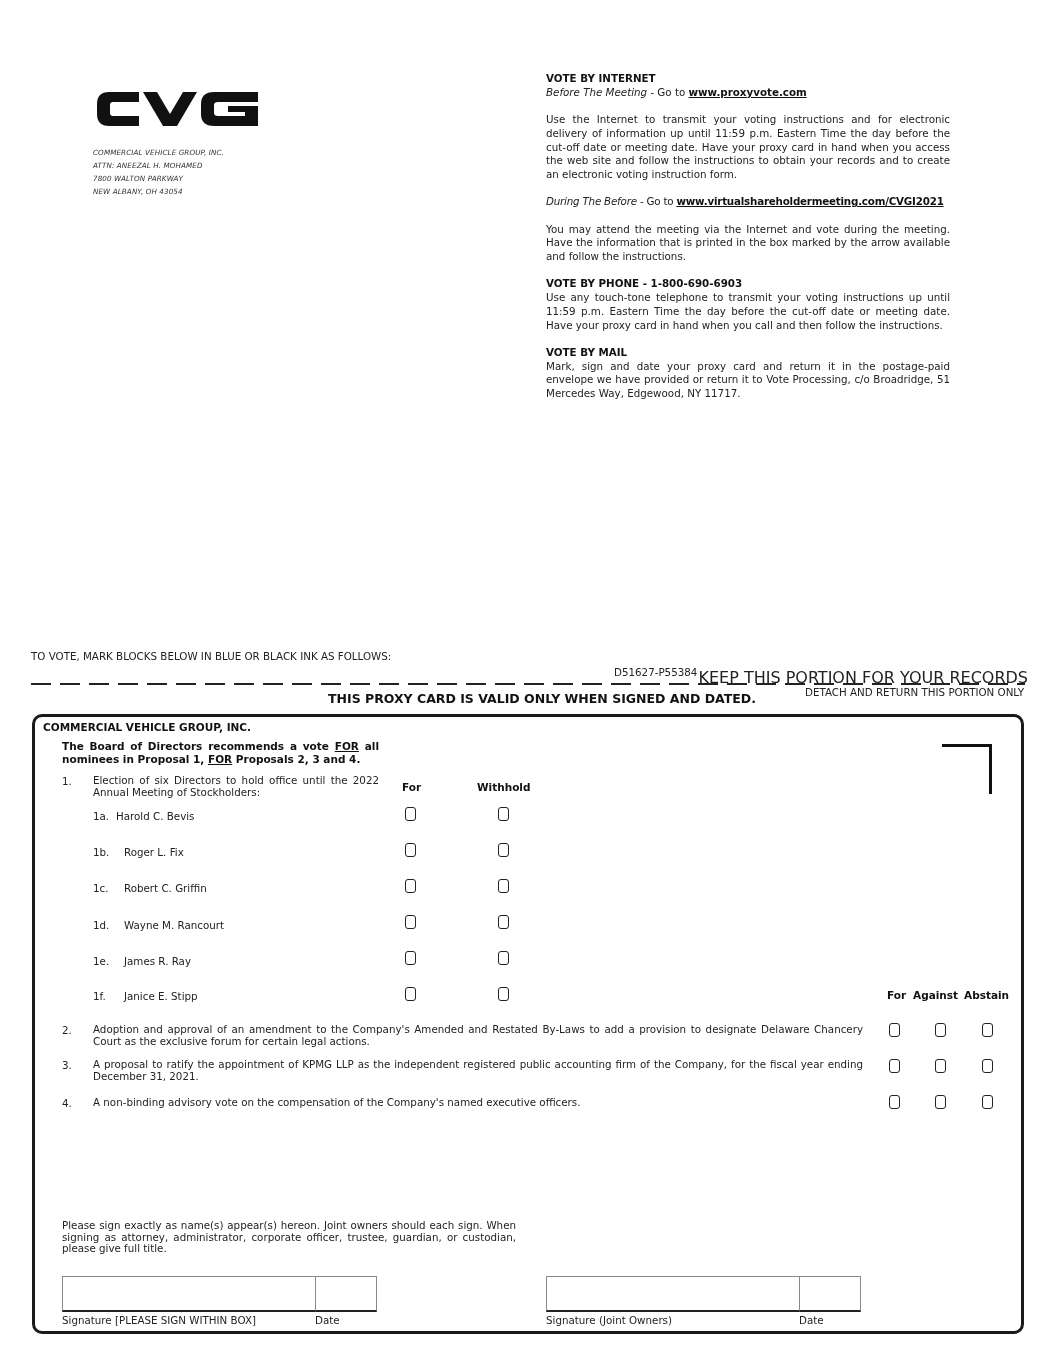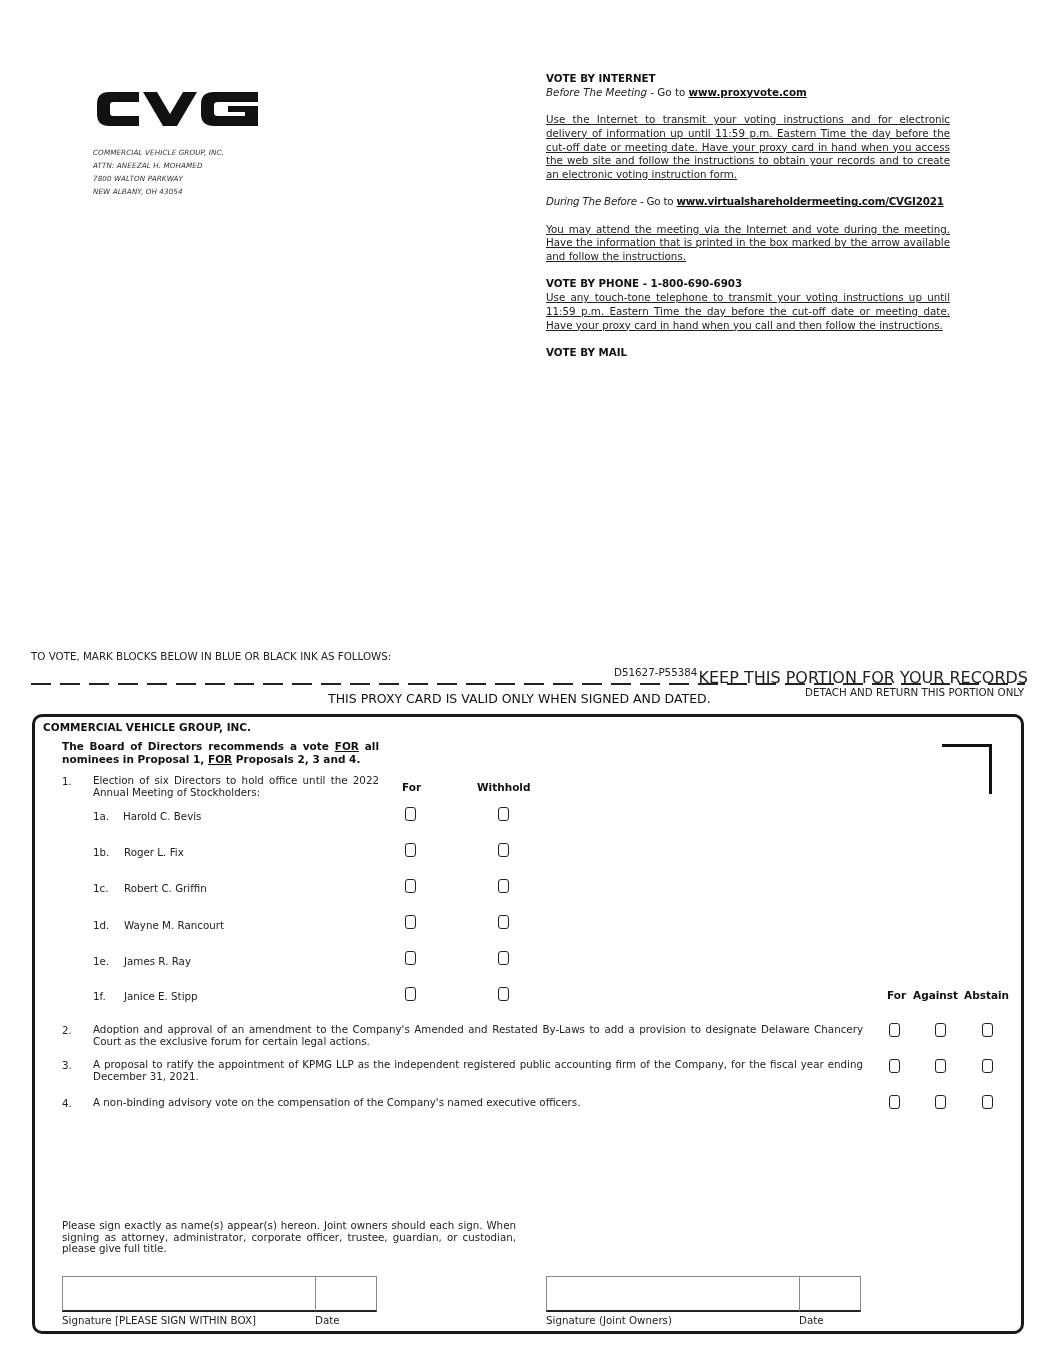--- a/index.html
+++ b/index.html
@@ -8,33 +8,33 @@
     .abs { position: absolute; }
 
     
     .logo { left: 95px; top: 88px; width: 165px; height: 42px; }
     .addr { left: 93px; top: 146px; font-size: 7.2px; font-style: italic; line-height: 13px; color: #333; letter-spacing: 0.1px; }
     .addr div { white-space: nowrap; }
 
     
     .instr { left: 546px; top: 72px; width: 404px; font-size: 10.3px; line-height: 13.7px; color: #222; }
     .instr .h { font-weight: bold; color: #111; }
-    .instr .p { text-align: justify; text-decoration: underline; }
+    .instr .p { text-align: justify; }
     .instr .gap { height: 13.7px; }
     .instr .it { font-style: italic; }
     .instr .link { font-weight: bold; text-decoration: underline; color: #111; }
 
     .mark-line { left: 31px; top: 650px; font-size: 10.3px; color: #222; }
 
     .dash { left: 31px; top: 683px; width: 994px; height: 2px;
       background: repeating-linear-gradient(90deg, #222 0 20px, transparent 20px 29px); }
     .code { left: 614px; top: 666px; font-size: 10.3px; color: #222; }
     .keep { right: 27px; top: 668px; font-size: 16px; color: #222; }
     .detach { right: 31px; top: 686px; font-size: 10.3px; color: #222; }
-    .valid { left: 328px; top: 691px; font-size: 12.5px; font-weight: normal; color: #111; }
+    .valid { left: 328px; top: 691px; font-size: 12.5px; font-weight: bold; color: #111; }
 
     
     .ballot { left: 32px; top: 714px; width: 992px; height: 620px; border: 3px solid #1a1a1a; border-radius: 10px; }
     .company { left: 43px; top: 721px; font-size: 10.5px; font-weight: bold; color: #111; }
     .rec { left: 62px; top: 740px; width: 317px; font-size: 10.5px; font-weight: bold; line-height: 12.5px; text-align: justify; color: #111; }
     .rec u { text-decoration: underline; }
 
     .corner { left: 942px; top: 744px; width: 50px; height: 50px; border-top: 3px solid #111; border-right: 3px solid #111; }
 
     .num { font-size: 10.3px; color: #222; }
@@ -85,20 +85,21 @@
   <div style="letter-spacing:-0.2px;">
     <span class="it">During The Before</span><span> - Go to </span><a class="link">www.virtualshareholdermeeting.com/CVGI2021</a>
   </div>
   <div class="gap"></div>
   <div class="p">You may attend the meeting via the Internet and vote during the meeting. Have the information that is printed in the box marked by the arrow available and follow the instructions.</div>
   <div class="gap"></div>
   <div class="h">VOTE BY PHONE - 1-800-690-6903</div>
   <div class="p">Use any touch-tone telephone to transmit your voting instructions up until 11:59 p.m. Eastern Time the day before the cut-off date or meeting date. Have your proxy card in hand when you call and then follow the instructions.</div>
   <div class="gap"></div>
   <div class="h">VOTE BY MAIL</div>
+  <div class="p">Mark, sign and date your proxy card and return it in the postage-paid envelope we have provided or return it to Vote Processing, c/o Broadridge, 51 Mercedes Way, Edgewood, NY 11717.</div>
 </div>
 
 <div class="abs mark-line">TO VOTE, MARK BLOCKS BELOW IN BLUE OR BLACK INK AS FOLLOWS:</div>
 <div class="abs code">D51627-P55384</div>
 <div class="abs keep">KEEP THIS PORTION FOR YOUR RECORDS</div>
 <div class="abs dash"></div>
 <div class="abs detach">DETACH AND RETURN THIS PORTION ONLY</div>
 <div class="abs valid">THIS PROXY CARD IS VALID ONLY WHEN SIGNED AND DATED.</div>
 
 <div class="abs ballot"></div>
@@ -107,21 +108,21 @@
   <span>The Board of Directors recommends a vote </span><u>FOR</u><span> all nominees in Proposal 1, </span><u>FOR</u><span> Proposals 2, 3 and 4.</span>
 </div>
 <div class="abs corner"></div>
 
 <div class="abs num" style="left:62px; top:775px;">1.</div>
 <div class="abs txt p1text">Election of six Directors to hold office until the 2022 Annual Meeting of Stockholders:</div>
 <div class="abs colhead" style="left:402px; top:781px;">For</div>
 <div class="abs colhead" style="left:477px; top:781px;">Withhold</div>
 
 <div class="abs nominee-id" style="left:93px; top:810px;">1a.</div>
-<div class="abs nominee-name" style="left:123px; top:810px;">Harold C. Bevis</div>
+<div class="abs nominee-name" style="left:116px; top:810px;">Harold C. Bevis</div>
 <div class="abs cb" style="left:405px; top:807px;"></div>
 <div class="abs cb" style="left:498px; top:807px;"></div>
 
 <div class="abs nominee-id" style="left:93px; top:846px;text-align:center;">1b.</div>
 <div class="abs nominee-name" style="left:124px; top:846px;">Roger L. Fix</div>
 <div class="abs cb" style="left:405px; top:843px;"></div>
 <div class="abs cb" style="left:498px; top:843px;"></div>
 
 <div class="abs nominee-id" style="left:93px; top:882px;">1c.</div>
 <div class="abs nominee-name" style="left:124px; top:882px;">Robert C. Griffin</div>

